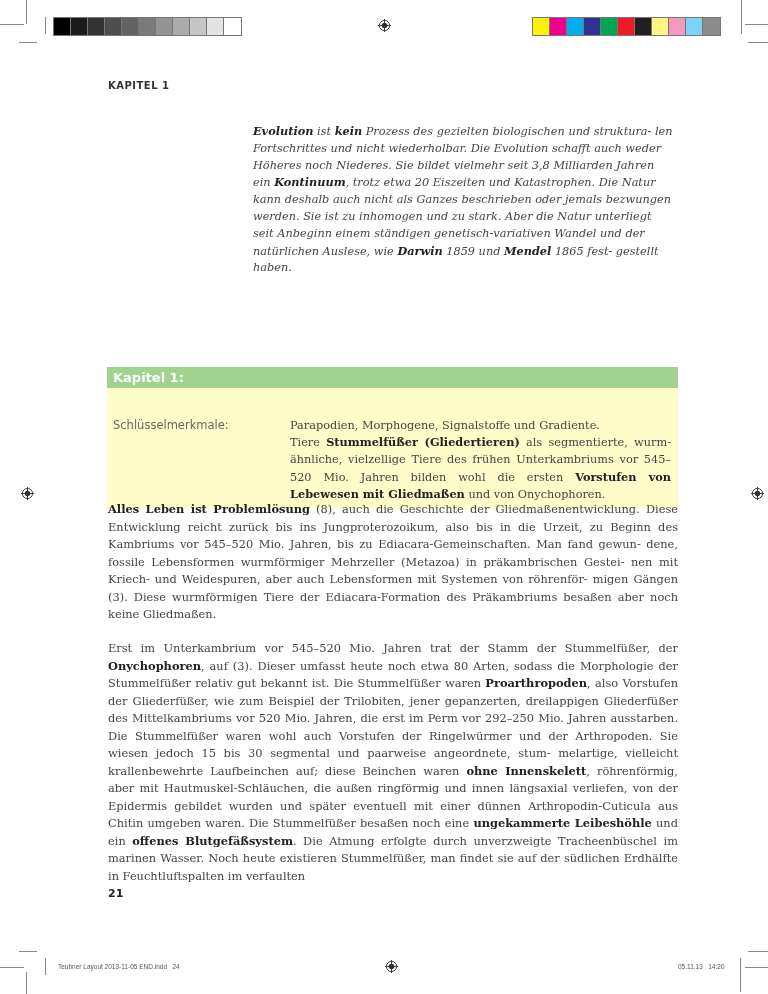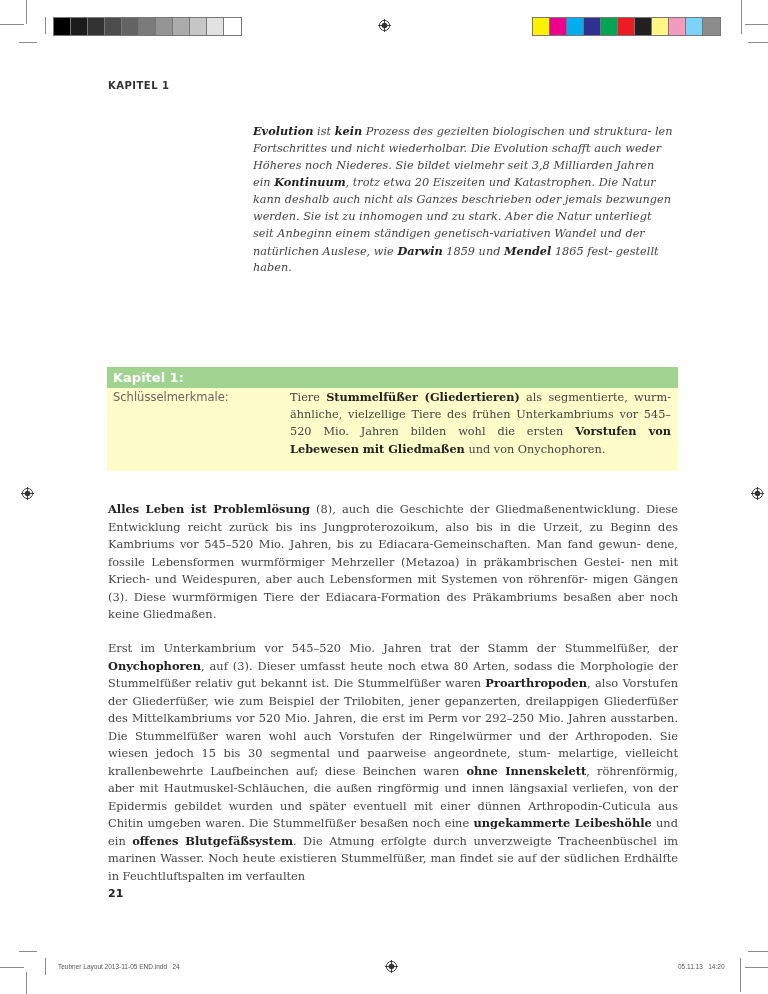--- a/index.html
+++ b/index.html
@@ -27,21 +27,21 @@
   }
   .intro b { color: #222; }
   .box { left: 107px; top: 367px; width: 571px; }
   .box-head {
     background: #a0d290; height: 21px; display: flex; align-items: center;
     font-family: "DejaVu Sans", sans-serif; font-weight: bold; font-size: 13px;
   }
   .box-head .l { width: 183px; padding-left: 6px; color: #ffffff; box-sizing: border-box; }
   .box-head .r { color: #222; }
   .box-body {
-    background: #fefcc8; display: flex; padding: 1px 0 6px 0; min-height: 83px; box-sizing: border-box;
+    background: #fefcc8; display: flex; padding: 29px 0 6px 0; min-height: 83px; box-sizing: border-box;
   }
   .box-body .l {
     width: 183px; padding-left: 6px; box-sizing: border-box;
     font-family: "DejaVu Sans", sans-serif; font-size: 11.5px; color: #666; line-height: 17.2px;
   }
   .box-body .r {
     width: 381px; font-size: 11.3px; line-height: 17.2px; color: #444; text-align: justify;
   }
   .box-body .r b { color: #222; }
   .para {
@@ -134,20 +134,21 @@
 
 <div class="abs intro" id="intro"><b>Evolution</b><span> ist </span><b>kein</b><span> Prozess des gezielten biologischen und struktura- len Fortschrittes und nicht wiederholbar. Die Evolution schafft auch weder Höheres noch Niederes. Sie bildet vielmehr seit 3,8 Milliarden Jahren ein </span><b>Kontinuum</b><span>, trotz etwa 20 Eiszeiten und Katastrophen. Die Natur kann deshalb auch nicht als Ganzes beschrieben oder jemals bezwungen werden. Sie ist zu inhomogen und zu stark. Aber die Natur unterliegt seit Anbeginn einem ständigen genetisch-variativen Wandel und der natürlichen Auslese, wie </span><b>Darwin</b><span> 1859 und </span><b>Mendel</b><span> 1865 fest- gestellt haben.</span></div>
 
 <div class="abs box">
   <div class="box-head">
     <span class="l">Kapitel 1:</span>
   </div>
   <div class="box-body">
     <div class="l">Schlüsselmerkmale:</div>
     <div class="r">
+      <div>Parapodien, Morphogene, Signalstoffe und Gradiente.</div>
       <div id="box-segs"><span>Tiere </span><b>Stummelfüßer (Gliedertieren)</b><span> als segmentierte, wurm- ähnliche, vielzellige Tiere des frühen Unterkambriums vor 545– 520 Mio. Jahren bilden wohl die ersten </span><b>Vorstufen von Lebewesen mit Gliedmaßen</b><span> und von Onychophoren.</span></div>
     </div>
   </div>
 </div>
 
 <div class="abs para" id="para-0" style="top:501px"><b>Alles Leben ist Problemlösung</b><span> (8), auch die Geschichte der Gliedmaßenentwicklung. Diese Entwicklung reicht zurück bis ins Jungproterozoikum, also bis in die Urzeit, zu Beginn des Kambriums vor 545–520 Mio. Jahren, bis zu Ediacara-Gemeinschaften. Man fand gewun- dene, fossile Lebensformen wurmförmiger Mehrzeller (Metazoa) in präkambrischen Gestei- nen mit Kriech- und Weidespuren, aber auch Lebensformen mit Systemen von röhrenför- migen Gängen (3). Diese wurmförmigen Tiere der Ediacara-Formation des Präkambriums besaßen aber noch keine Gliedmaßen.</span></div>
 <div class="abs para" id="para-1" style="top:640px"><span>Erst im Unterkambrium vor 545–520 Mio. Jahren trat der Stamm der Stummelfüßer, der </span><b>Onychophoren</b><span>, auf (3). Dieser umfasst heute noch etwa 80 Arten, sodass die Morphologie der Stummelfüßer relativ gut bekannt ist. Die Stummelfüßer waren </span><b>Proarthropoden</b><span>, also Vorstufen der Gliederfüßer, wie zum Beispiel der Trilobiten, jener gepanzerten, dreilappigen Gliederfüßer des Mittelkambriums vor 520 Mio. Jahren, die erst im Perm vor 292–250 Mio. Jahren ausstarben. Die Stummelfüßer waren wohl auch Vorstufen der Ringelwürmer und der Arthropoden. Sie wiesen jedoch 15 bis 30 segmental und paarweise angeordnete, stum- melartige, vielleicht krallenbewehrte Laufbeinchen auf; diese Beinchen waren </span><b>ohne Innenskelett</b><span>, röhrenförmig, aber mit Hautmuskel-Schläuchen, die außen ringförmig und innen längsaxial verliefen, von der Epidermis gebildet wurden und später eventuell mit einer dünnen Arthropodin-Cuticula aus Chitin umgeben waren. Die Stummelfüßer besaßen noch eine </span><b>ungekammerte Leibeshöhle</b><span> und ein </span><b>offenes Blutgefäßsystem</b><span>. Die Atmung erfolgte durch unverzweigte Tracheenbüschel im marinen Wasser. Noch heute existieren Stummelfüßer, man findet sie auf der südlichen Erdhälfte in Feuchtluftspalten im verfaulten</span></div>
 
 <div class="abs pagenum">21</div>
 

